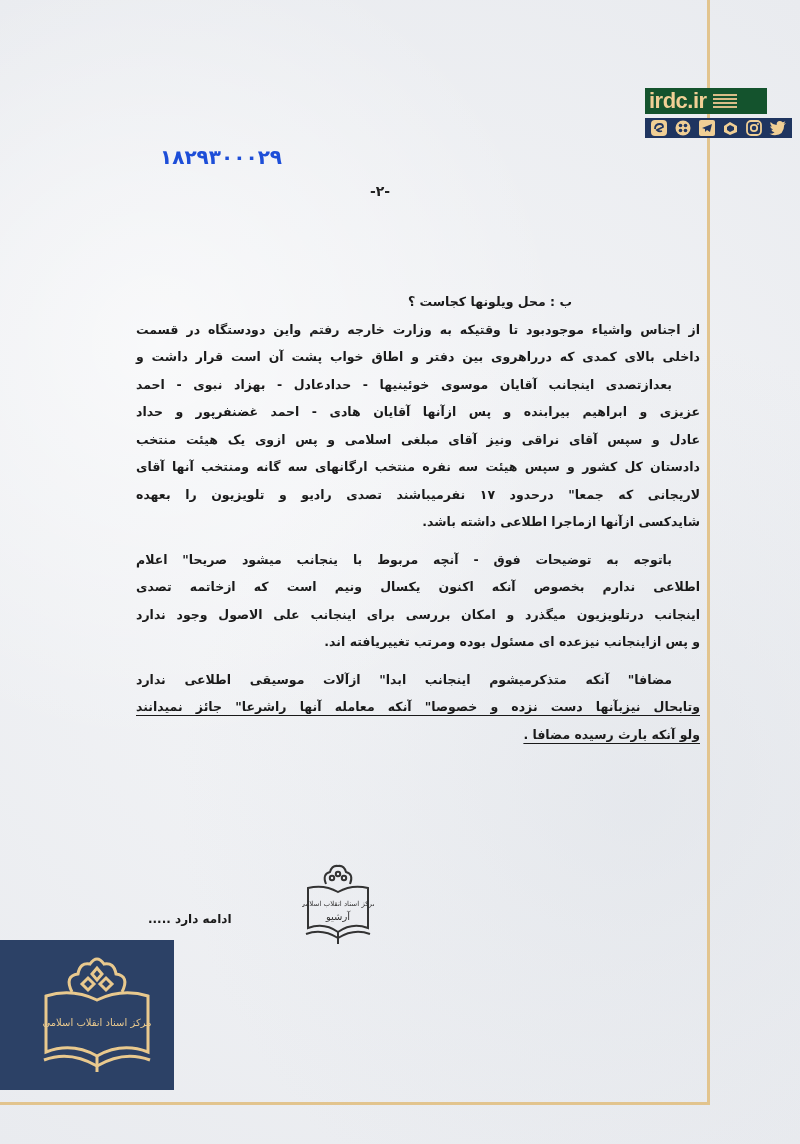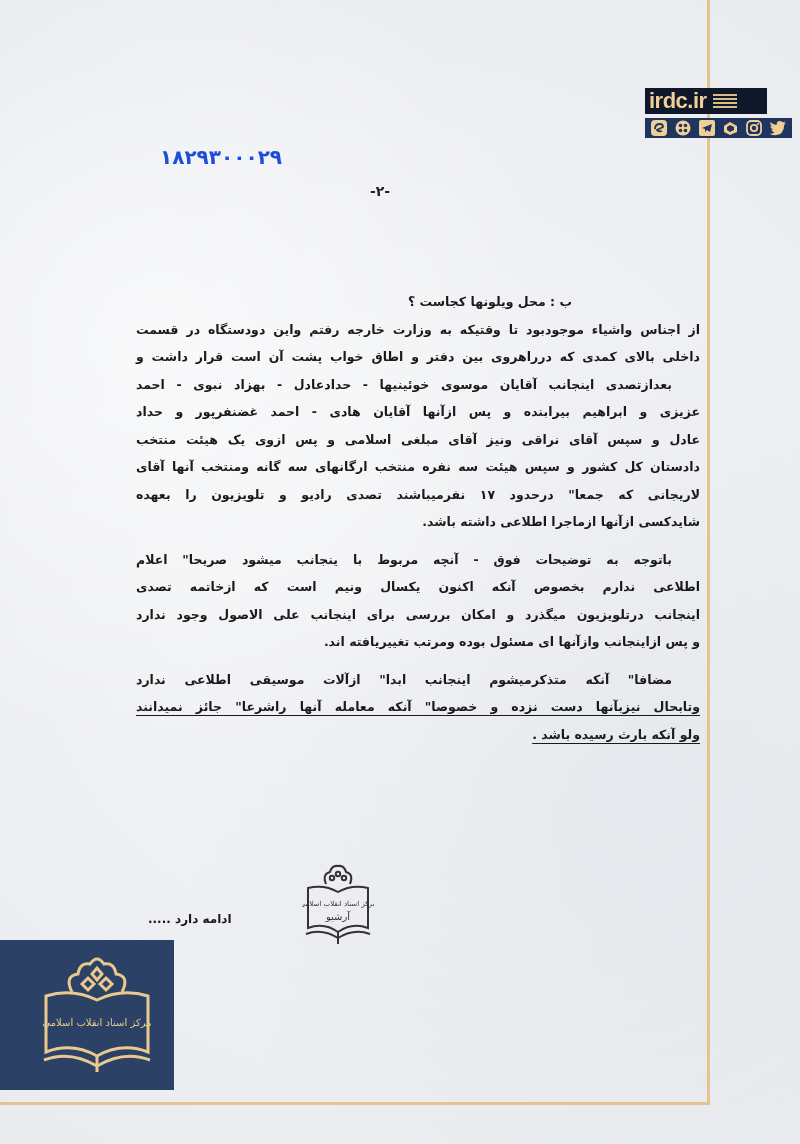--- a/index.html
+++ b/index.html
@@ -10,21 +10,21 @@
       radial-gradient(circle at 20% 30%, rgba(255,255,255,0.6) 0, rgba(255,255,255,0) 40%),
       radial-gradient(circle at 80% 70%, rgba(220,224,230,0.5) 0, rgba(220,224,230,0) 45%),
       radial-gradient(circle at 50% 50%, #f4f5f7 0, #e9ebef 100%);
     font-family: "DejaVu Sans", sans-serif;
   }
   .frame-v { position: absolute; left: 707px; top: 0; width: 3px; height: 1105px; background: #e2c48e; }
   .frame-h { position: absolute; left: 0; top: 1102px; width: 710px; height: 3px; background: #e2c48e; }
 
   .brand { position: absolute; left: 645px; top: 88px; }
   .brand-top {
-    width: 122px; height: 26px; background: #0f172a; display: flex; align-items: center;
+    width: 122px; height: 26px; background: #14532d; display: flex; align-items: center;
   }
   .brand-url {
     color: #f0cf95; font-family: "Liberation Sans", sans-serif; font-weight: bold;
     font-size: 22px; line-height: 26px; padding-left: 4px; letter-spacing: -0.5px;
   }
   .brand-sub {
     margin-left: 6px; width: 24px; display: flex; flex-direction: column; gap: 2px;
   }
   .brand-sub span { display: block; height: 2px; background: #d9bd87; }
   .brand-icons {
@@ -144,29 +144,29 @@
     <div class="line">لاریجانی که جمعا" درحدود ۱۷ نفرمیباشند تصدی رادیو و تلویزیون را بعهده</div>
     <div class="line short">شایدکسی ازآنها ازماجرا اطلاعی داشته باشد.</div>
   </div>
 
   <div class="gap"></div>
 
   <div>
     <div class="line indent">باتوجه به توضیحات فوق - آنچه مربوط با ینجانب میشود صریحا" اعلام</div>
     <div class="line">اطلاعی ندارم بخصوص آنکه اکنون یکسال ونیم است که ازخاتمه تصدی</div>
     <div class="line">اینجانب درتلویزیون میگذرد و امکان بررسی برای اینجانب علی الاصول وجود ندارد</div>
-    <div class="line short">و پس ازاینجانب وازآنها ای مسئول بوده ومرتب تغییریافته اند.</div>
+    <div class="line short">و پس ازاینجانب نیزعده ای مسئول بوده ومرتب تغییریافته اند.</div>
   </div>
 
   <div class="gap"></div>
 
   <div>
     <div class="line indent">مضافا" آنکه متذکرمیشوم اینجانب ابدا" ازآلات موسیقی اطلاعی ندارد</div>
     <div class="line ul">وتابحال نیزبآنها دست نزده و خصوصا" آنکه معامله آنها راشرعا" جائز نمیدانند</div>
-    <div class="line short ul">ولو آنکه بارث رسیده باشد .</div>
+    <div class="line short ul">ولو آنکه بارث رسیده مضافا .</div>
   </div>
 </div>
 
 <div class="stamp">
   <svg width="72" height="84" viewBox="0 0 72 84">
     <g fill="none" stroke="#333" stroke-width="2">
       <path d="M24 22 Q20 12 28 10 Q30 3 36 4 Q42 3 44 10 Q52 12 48 22"></path>
       <circle cx="30" cy="16" r="2.2"></circle>
         <circle cx="36" cy="12" r="2.2"></circle>
         <circle cx="42" cy="16" r="2.2"></circle>

